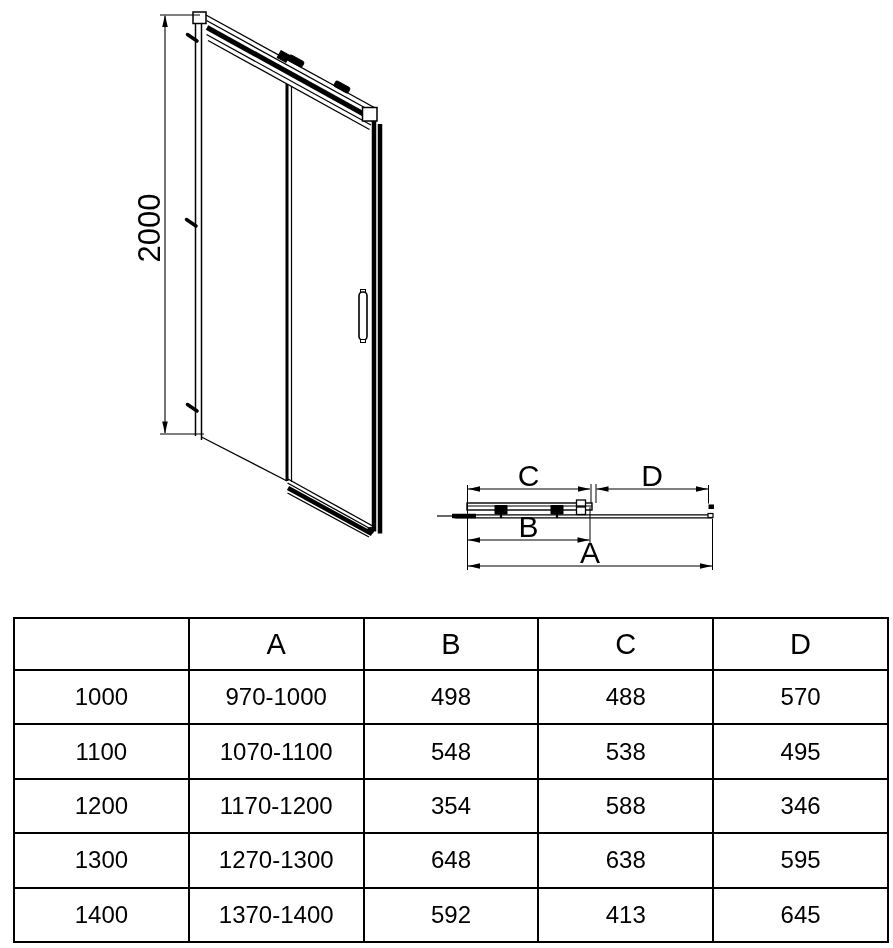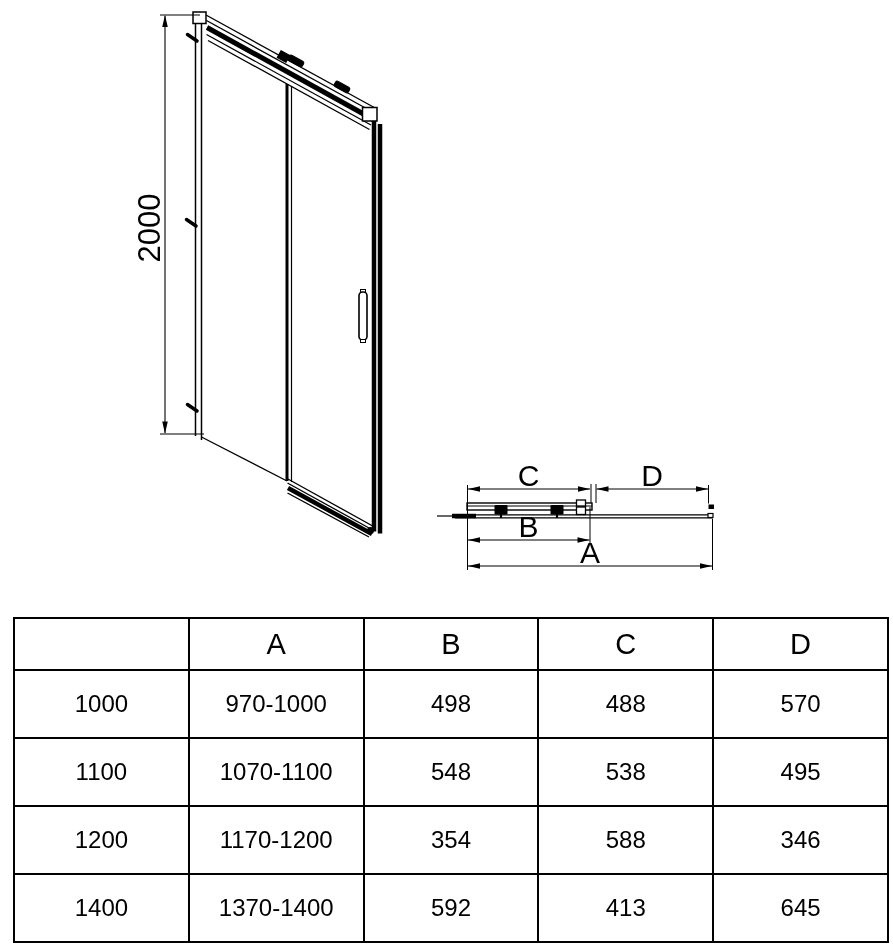--- a/index.html
+++ b/index.html
@@ -180,20 +180,27 @@
         <td>495</td>
       </tr>
       <tr>
         <td>1200</td>
         <td>1170-1200</td>
         <td>354</td>
         <td>588</td>
         <td>346</td>
       </tr>
       <tr>
+        <td>1300</td>
+        <td>1270-1300</td>
+        <td>648</td>
+        <td>638</td>
+        <td>595</td>
+      </tr>
+      <tr>
         <td>1400</td>
         <td>1370-1400</td>
         <td>592</td>
         <td>413</td>
         <td>645</td>
       </tr>
     </tbody>
   </table>
 </div>
 

